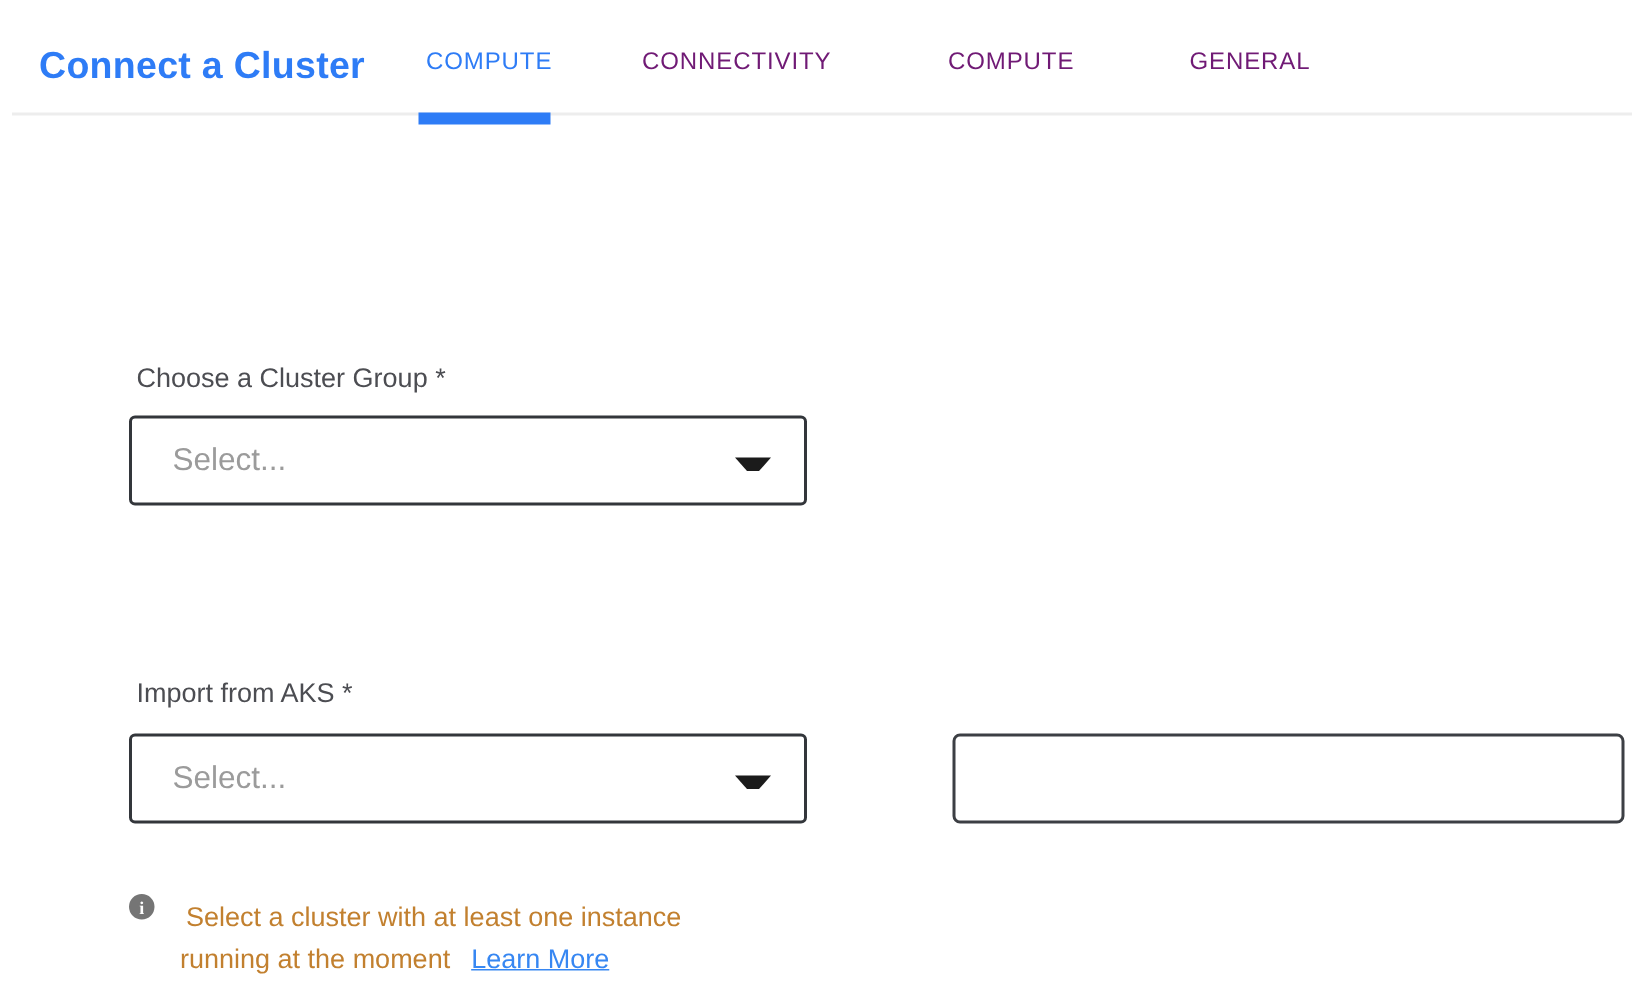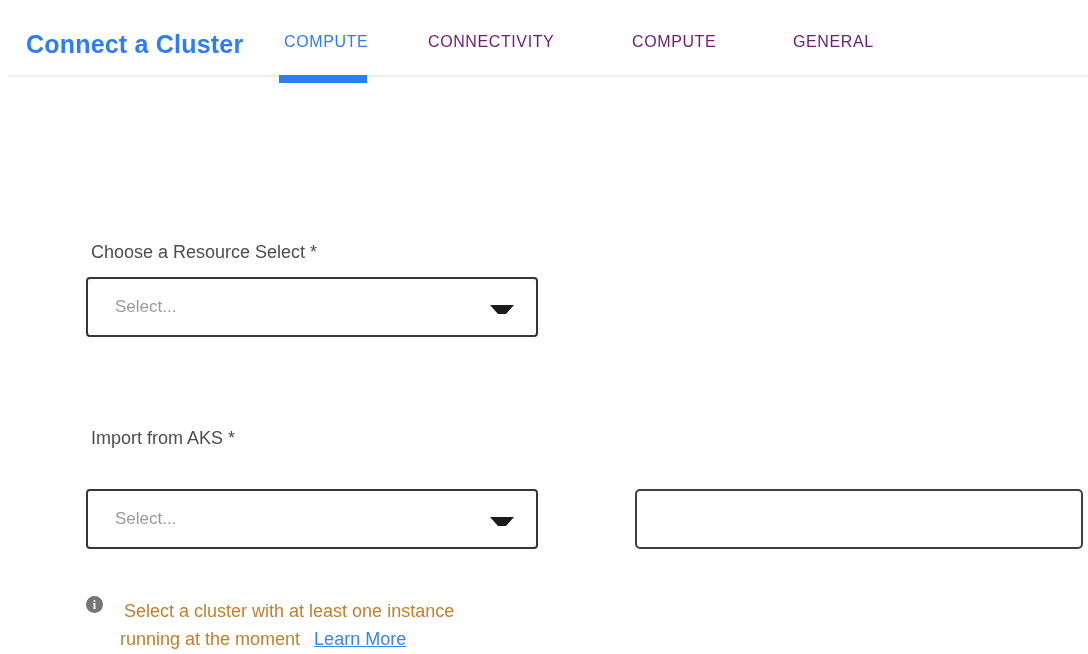--- a/index.html
+++ b/index.html
@@ -35,36 +35,36 @@
     position: absolute; left: 271px; top: 67px;
     width: 88px; height: 3px; background: #2e7cf6;
   }
 
   
   .field-label {
     position: absolute;
     font-size: 18px; color: #4c4d52;
   }
   .label-resource-group { left: 79px;  top: 230px; }
-  .label-import-aks     { left: 79px;  top: 416px; }
+  .label-import-aks     { left: 79px;  top: 440px; }
   .label-cluster-name   { left: 628px; top: 440px; }
 
   
   .select-box {
     position: absolute;
     width: 452px; height: 60px;
     border: 2px solid #33363b; border-radius: 4px;
     background: #fff; cursor: pointer;
     display: flex; align-items: center;
   }
   .select-resource-group { left: 78px; top: 269px; }
   .select-import-aks     { left: 78px; top: 481px; }
   .select-placeholder {
     margin-left: 19px;
-    font-size: 17px; color: #9b9b9b;
+    font-size: 21px; color: #9b9b9b;
   }
   .select-arrow {
     position: absolute; right: 22px; top: 26px;
     width: 0; height: 0;
     border-left: 8px solid transparent;
     border-right: 8px solid transparent;
     border-top: 9px solid #1b1b1b;
   }
 
   
@@ -109,21 +109,21 @@
 
     <div class="tab tab-connectivity">CONNECTIVITY</div>
 
     <div class="tab tab-compute">COMPUTE</div>
 
     <div class="tab tab-review">GENERAL</div>
 
     <div class="active-underline"></div>
   </div>
 
-  <div class="field-label label-resource-group">Choose a Resource Select *</div>
+  <div class="field-label label-resource-group">Choose a Cluster Group *</div>
 
   <div class="select-box select-resource-group">
     <span class="select-placeholder">Select...</span>
     <span class="select-arrow"></span>
   </div>
 
   <div class="field-label label-import-aks">Import from AKS *</div>
 
   <div class="select-box select-import-aks">
     <span class="select-placeholder">Select...</span>

